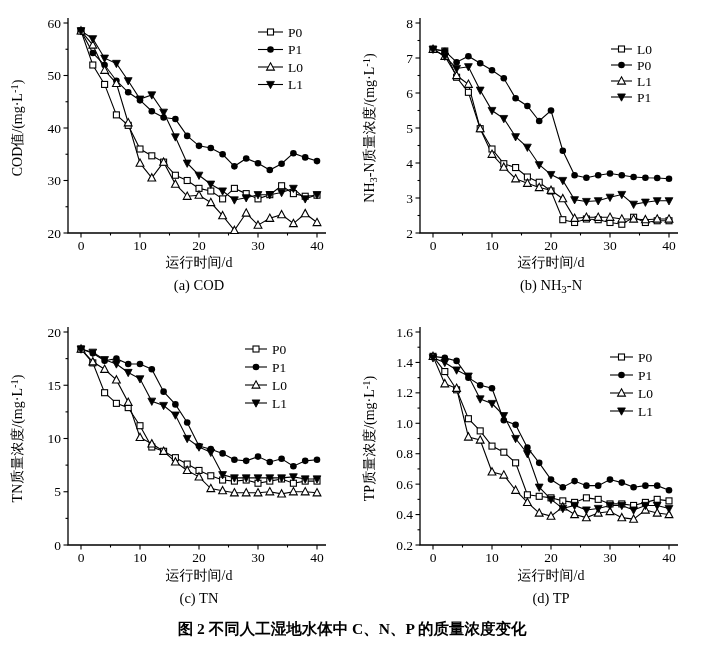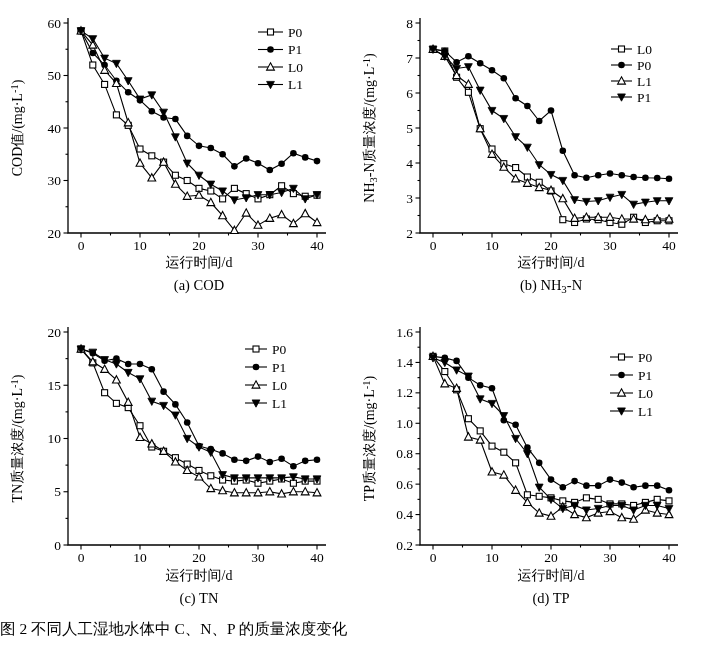--- a/index.html
+++ b/index.html
@@ -12,22 +12,22 @@
     overflow:hidden;
   }
   .subplot{position:absolute;margin:0;padding:0;}
   .subplot svg{display:block;}
   .subplot-a{left:0;top:0;}
   .subplot-b{left:352px;top:0;}
   .subplot-c{left:0;top:300px;}
   .subplot-d{left:352px;top:300px;}
   .figure-caption{
     position:absolute;left:0;top:612px;width:704px;height:36px;
-    line-height:34px;
-    font-size:15.5px;font-weight:normal;
+    line-height:34px;text-align:center;
+    font-size:15.5px;font-weight:bold;
     font-family:"Liberation Serif","DejaVu Serif",serif;
   }
   svg text{fill:#000;}
 </style>
 </head>
 <body>
 
 <div class="figure">
   <figure class="subplot subplot-a">
     <svg width="352" height="300" viewBox="0 0 352 300">

